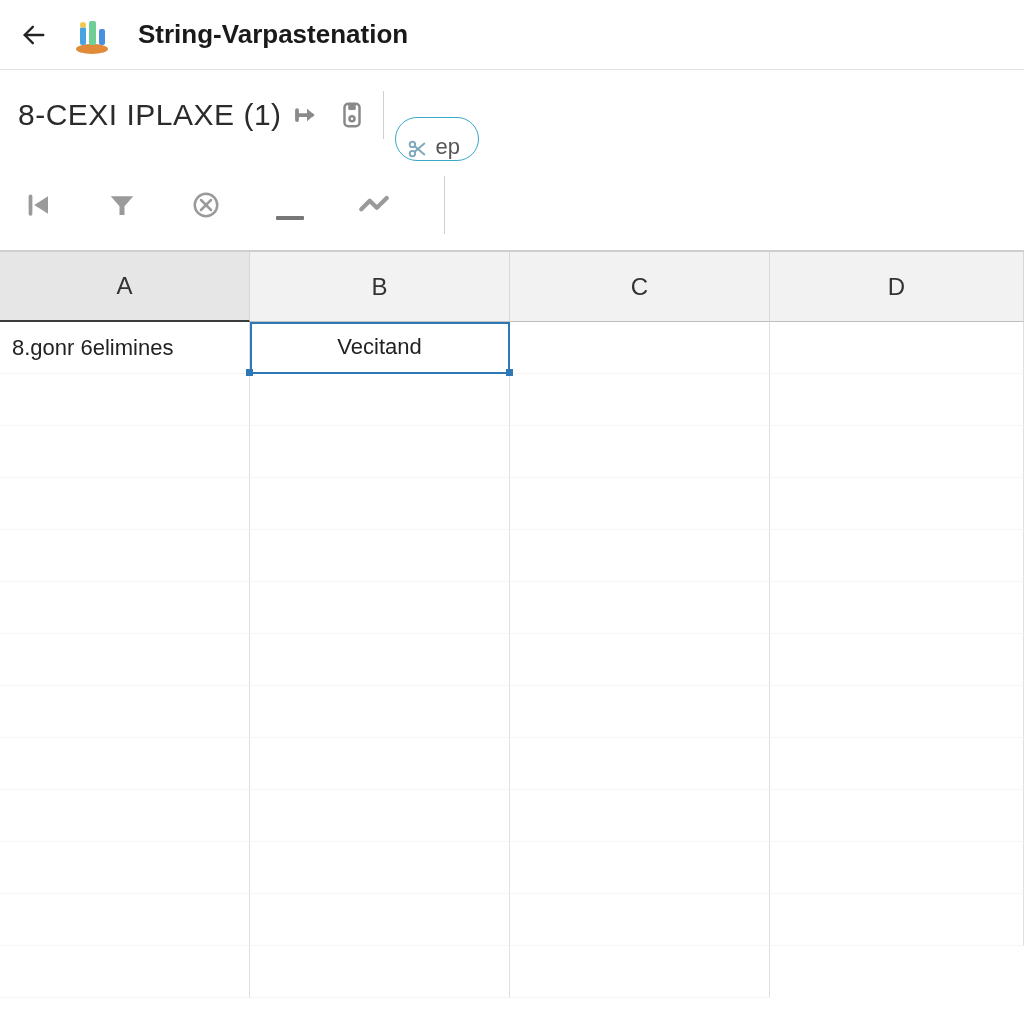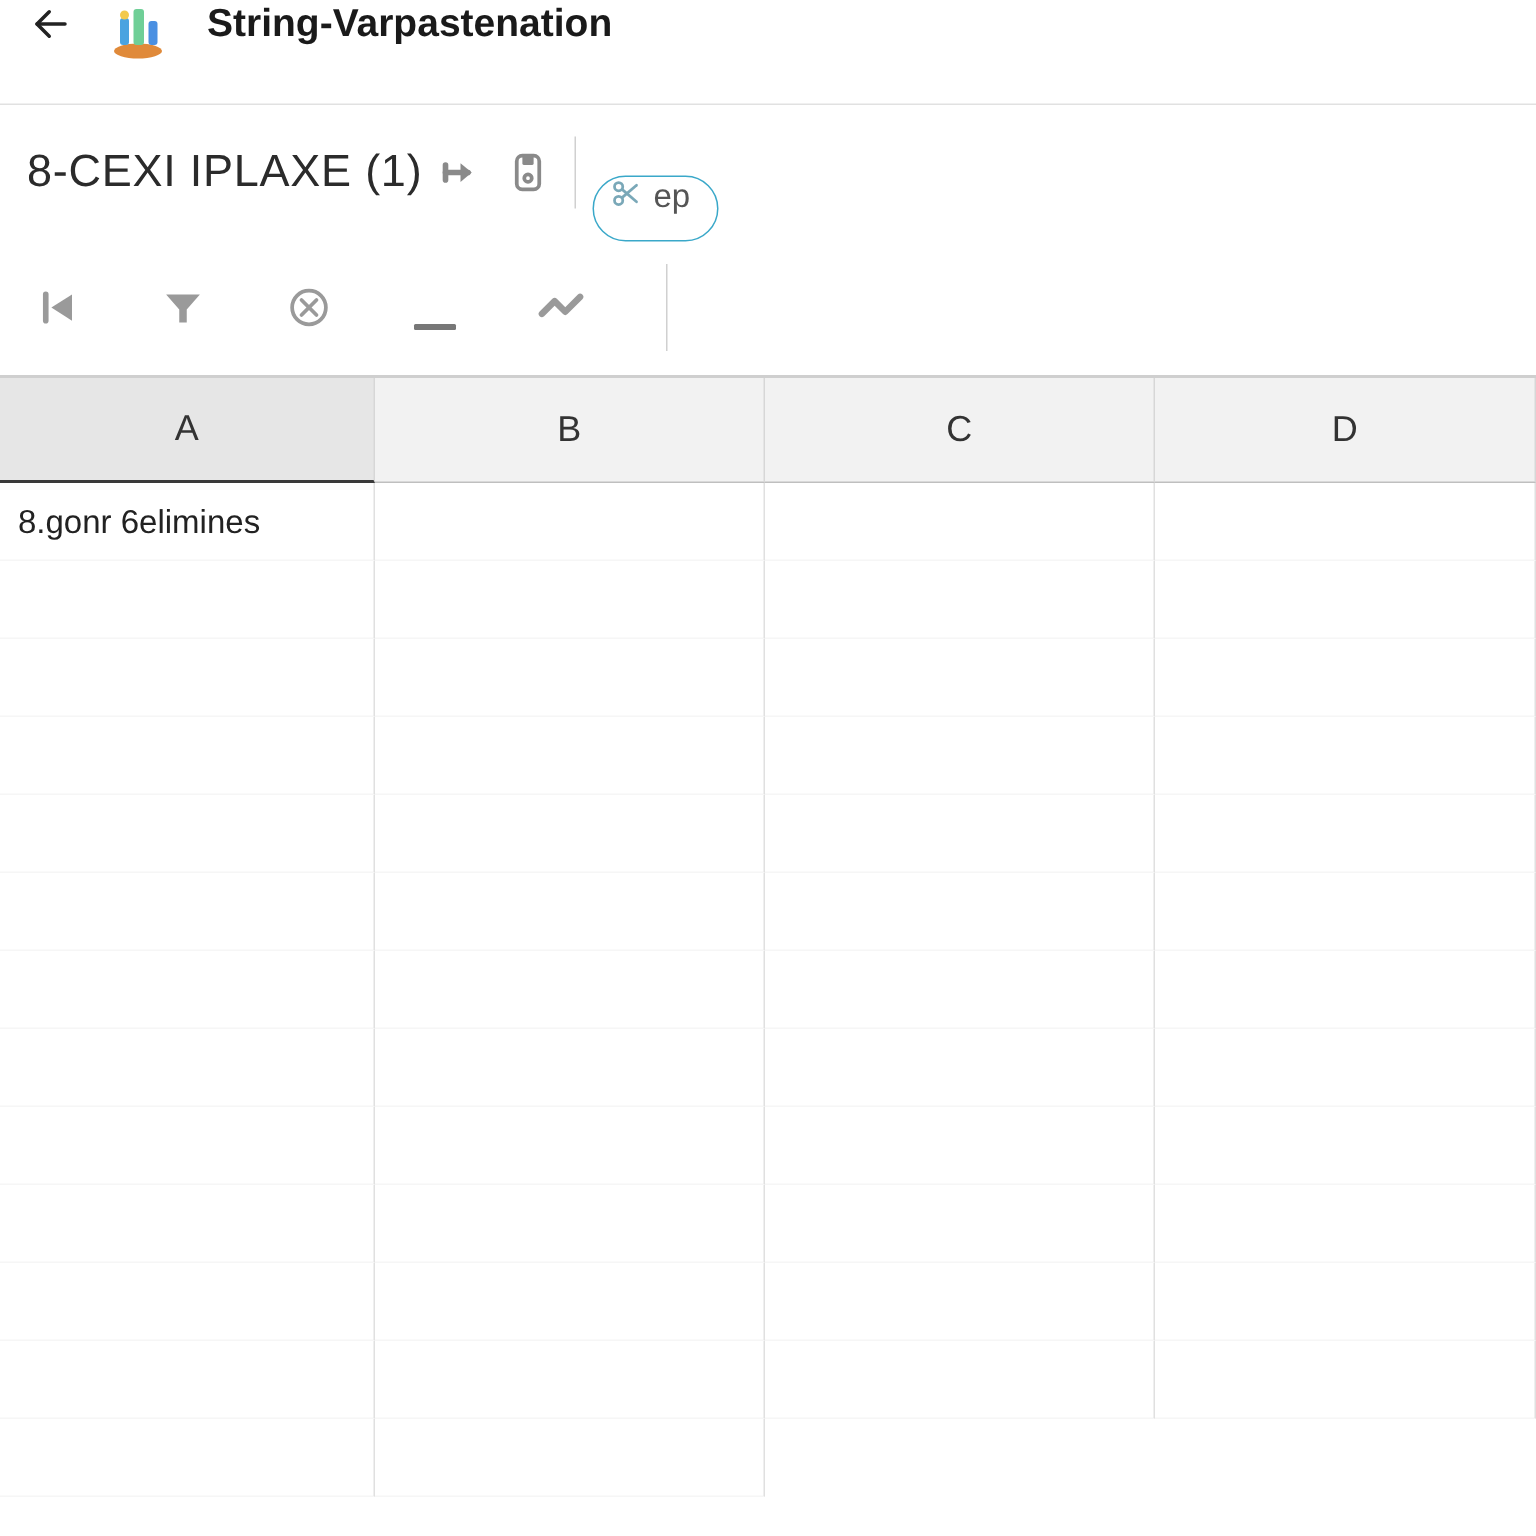--- a/index.html
+++ b/index.html
@@ -8,21 +8,21 @@
     height: 1024px;
     font-family: "Segoe UI", Arial, sans-serif;
     background: #ffffff;
     color: #222;
     overflow: hidden;
   }
 
   
   .titlebar {
     display: flex;
-    align-items: flex-start;
+    align-items: center;
     height: 70px;
     padding: 0 18px;
     border-bottom: 1px solid #e1e1e1;
     gap: 22px;
   }
   .back-btn {
     width: 32px; height: 32px;
     display: flex; align-items: center; justify-content: center;
     cursor: pointer;
     color: #222;
@@ -58,21 +58,21 @@
     cursor: pointer;
     color: #8a8a8a;
   }
   .vsep {
     width: 1px; height: 48px;
     background: #d0d0d0;
     margin: 0 6px;
   }
   .chip {
     display: inline-flex;
-    align-items: flex-start;
+    align-items: flex-end;
     gap: 8px;
     height: 44px;
     padding: 0 18px 0 10px;
     border: 1.5px solid #3aa8c9;
     border-radius: 22px;
     color: #555;
     font-size: 22px;
     cursor: pointer;
     margin-top: 47px;
   }
@@ -238,20 +238,21 @@
 
 <div class="grid">
   <div class="colhead">
     <div id="colA" class="selected">A</div>
     <div id="colB">B</div>
     <div id="colC">C</div>
     <div id="colD">D</div>
   </div>
   <div class="rows" id="rows">
       <div>8.gonr 6elimines</div>
+      <div class="colC selected">Vecitand</div>
       <div></div>
       <div></div>
       <div></div>
       <div class="colC"></div>
       <div></div>
       <div></div>
       <div></div>
       <div class="colC"></div>
       <div></div>
       <div></div>

